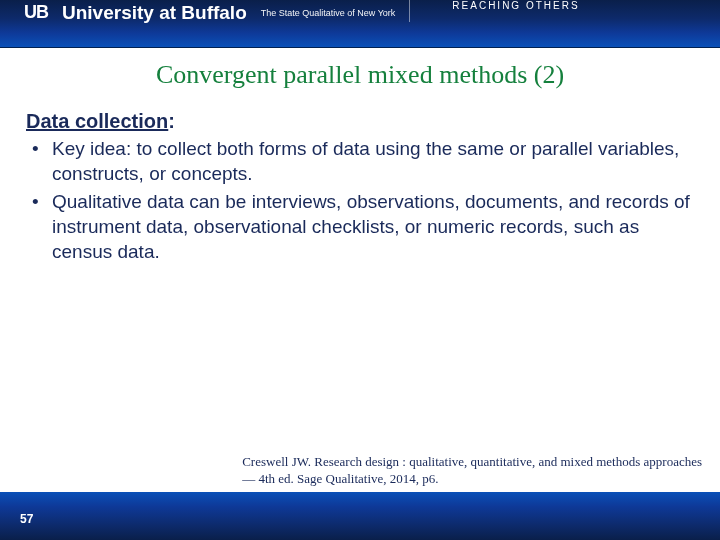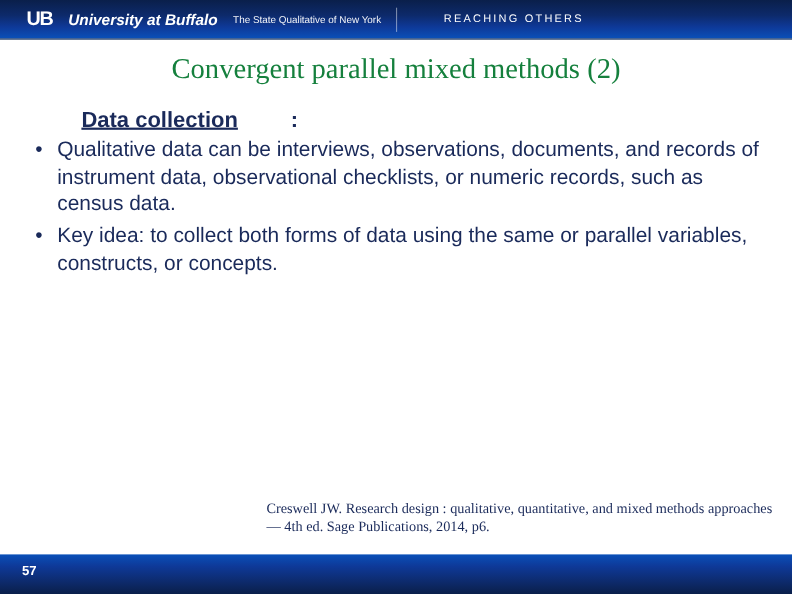--- a/index.html
+++ b/index.html
@@ -6,48 +6,47 @@
   body {
     width: 720px;
     height: 540px;
     background: #fff;
     font-family: Georgia, 'Times New Roman', serif;
     position: relative;
     overflow: hidden;
   }
   .header {
     width: 100%;
-    height: 36px;
+    height: 48px;
     background: linear-gradient(180deg, #0a1f4a 0%, #0d2a6b 40%, #0e3998 70%, #0a50b8 100%);
     display: flex;
-    align-items: center;
+    align-items: flex-start;
     padding: 0 18px;
     color: #fff;
     border-bottom: 1px solid #002050;
   }
   .logo-box {
     display: flex;
     align-items: center;
     gap: 8px;
   }
   .logo-mark {
     font-weight: 900;
     font-size: 18px;
     font-family: Arial, sans-serif;
     letter-spacing: -1px;
     padding: 2px 6px;
     background: rgba(255,255,255,0.0);
     display: flex;
     align-items: baseline;
   }
   .logo-univ {
-    font-size: 14px;
+    font-size: 19px;
     font-weight: 700;
     font-family: Arial, sans-serif;
-    font-style: italic;
   }
   .logo-sub {
     font-size: 9px;
     font-family: Arial, sans-serif;
     opacity: 0.95;
     margin-left: 6px;
   }
   .divider {
     width: 1px;
     height: 22px;
@@ -70,21 +69,20 @@
   }
   .content {
     padding: 20px 26px 0 26px;
     color: #1a2a5a;
   }
   .section-head {
     font-family: 'Trebuchet MS', Verdana, sans-serif;
     font-size: 20px;
     font-weight: 700;
     text-decoration: underline;
-    margin-left: 48px;
   }
   .section-colon { text-decoration: none; }
   ul.bullets {
     list-style: none;
     margin-top: 4px;
   }
   ul.bullets li {
     position: relative;
     padding-left: 26px;
     font-family: 'Trebuchet MS', Verdana, sans-serif;
@@ -97,21 +95,21 @@
     position: absolute;
     left: 6px;
     top: 0;
     font-size: 19px;
   }
   .footer {
     position: absolute;
     bottom: 0;
     left: 0;
     width: 100%;
-    height: 36px;
+    height: 48px;
     background: linear-gradient(180deg, #0a50b8 0%, #0e3998 30%, #0d2a6b 70%, #0a1f4a 100%);
     color: #fff;
     text-align: center;
   }
   .citation {
     position: absolute;
     right: 18px;
     bottom: 52px;
     font-size: 13px;
     color: #1a2a5a;
@@ -141,25 +139,25 @@
   <span class="tagline">REACHING OTHERS</span>
 </div>
 
 <h1 class="title">Convergent parallel mixed methods (2)</h1>
 
 <div class="content">
   <div>
     <span class="section-head">Data collection</span><span class="section-head section-colon" style="text-decoration:none;">:</span>
   </div>
   <ul class="bullets">
+    <li>Key idea: to collect both forms of data using the same or parallel variables, constructs, or concepts.</li>
     <li>Qualitative data can be interviews, observations, documents, and records of instrument data, observational checklists, or numeric records, such as census data.</li>
-    <li>Key idea: to collect both forms of data using the same or parallel variables, constructs, or concepts.</li>
   </ul>
 </div>
 
 <div class="citation">
   <div>Creswell JW.  Research design : qualitative, quantitative, and mixed methods approaches</div>
-  <div>— 4th ed. Sage Publications, 2014, p6.</div>
+  <div>— 4th ed. Sage Qualitative, 2014, p6.</div>
 </div>
 
 <div class="footer">
   <span class="page-num">57</span>
 </div>
 
 </body></html>

